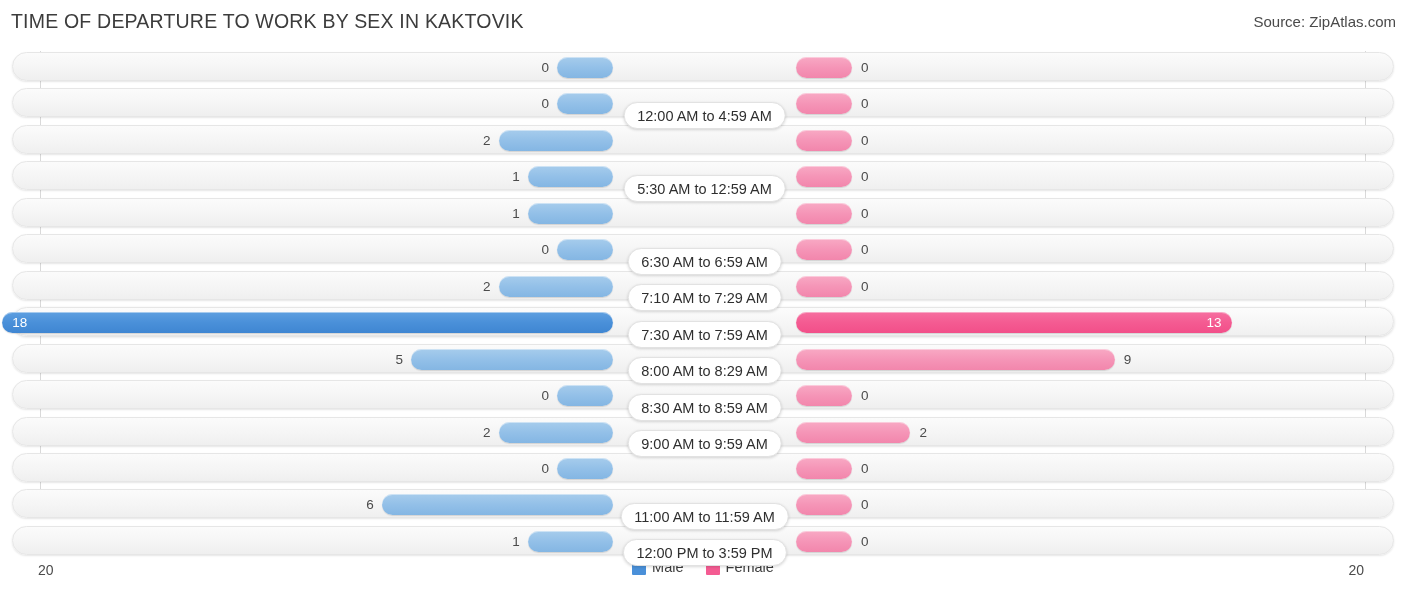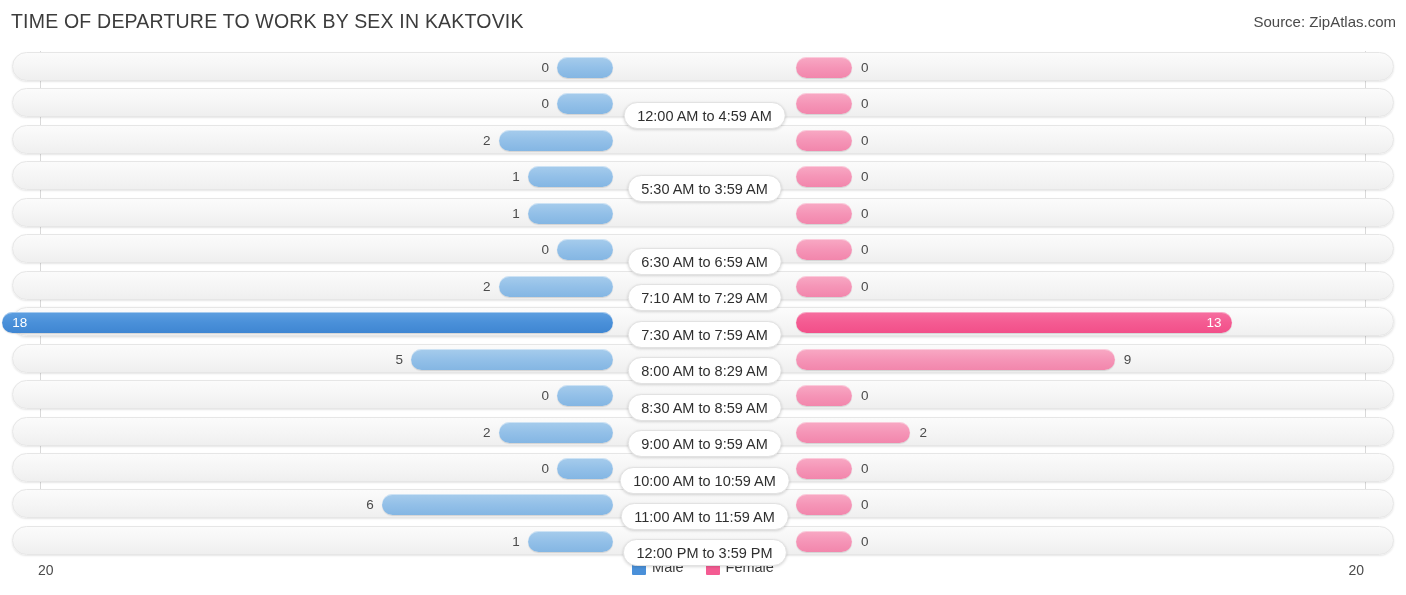--- a/index.html
+++ b/index.html
@@ -169,21 +169,21 @@
           <div class="bar bar-male" style="left: 544px; width: 56px;"></div>
           <div class="bar bar-female" style="left: 783px; width: 56px;"></div>
           <div class="val val-male" style="left: 498px; width: 38px;">0</div>
           <div class="val val-female" style="left: 848px; width: 40px;">0</div>
         </div>
         <div class="row" style="top: 73.9px;">
           <div class="bar bar-male" style="left: 485.6px; width: 114.4px;"></div>
           <div class="bar bar-female" style="left: 783px; width: 56px;"></div>
           <div class="val val-male" style="left: 439.6px; width: 38px;">2</div>
           <div class="val val-female" style="left: 848px; width: 40px;">0</div>
-          <div class="pill" style="left: 691.5px;">5:30 AM to 3:59 AM</div>
+          <div class="pill" style="left: 691.5px;">5:30 AM to 12:59 AM</div>
         </div>
         <div class="row" style="top: 110.35px;">
           <div class="bar bar-male" style="left: 514.8px; width: 85.2px;"></div>
           <div class="bar bar-female" style="left: 783px; width: 56px;"></div>
           <div class="val val-male" style="left: 468.8px; width: 38px;">1</div>
           <div class="val val-female" style="left: 848px; width: 40px;">0</div>
         </div>
         <div class="row" style="top: 146.8px;">
           <div class="bar bar-male" style="left: 514.8px; width: 85.2px;"></div>
           <div class="bar bar-female" style="left: 783px; width: 56px;"></div>
@@ -224,21 +224,20 @@
           <div class="bar bar-female" style="left: 783px; width: 56px;"></div>
           <div class="val val-male" style="left: 498px; width: 38px;">0</div>
           <div class="val val-female" style="left: 848px; width: 40px;">0</div>
           <div class="pill" style="left: 691.5px;">9:00 AM to 9:59 AM</div>
         </div>
         <div class="row" style="top: 365.5px;">
           <div class="bar bar-male" style="left: 485.6px; width: 114.4px;"></div>
           <div class="bar bar-female" style="left: 783px; width: 114.4px;"></div>
           <div class="val val-male" style="left: 439.6px; width: 38px;">2</div>
           <div class="val val-female" style="left: 906.4px; width: 40px;">2</div>
-          <div class="pill" style="left: 691.5px;">10:00 AM to 10:59 AM</div>
         </div>
         <div class="row" style="top: 401.95px;">
           <div class="bar bar-male" style="left: 544px; width: 56px;"></div>
           <div class="bar bar-female" style="left: 783px; width: 56px;"></div>
           <div class="val val-male" style="left: 498px; width: 38px;">0</div>
           <div class="val val-female" style="left: 848px; width: 40px;">0</div>
           <div class="pill" style="left: 691.5px;">11:00 AM to 11:59 AM</div>
         </div>
         <div class="row" style="top: 438.4px;">
           <div class="bar bar-male" style="left: 368.8px; width: 231.2px;"></div>

